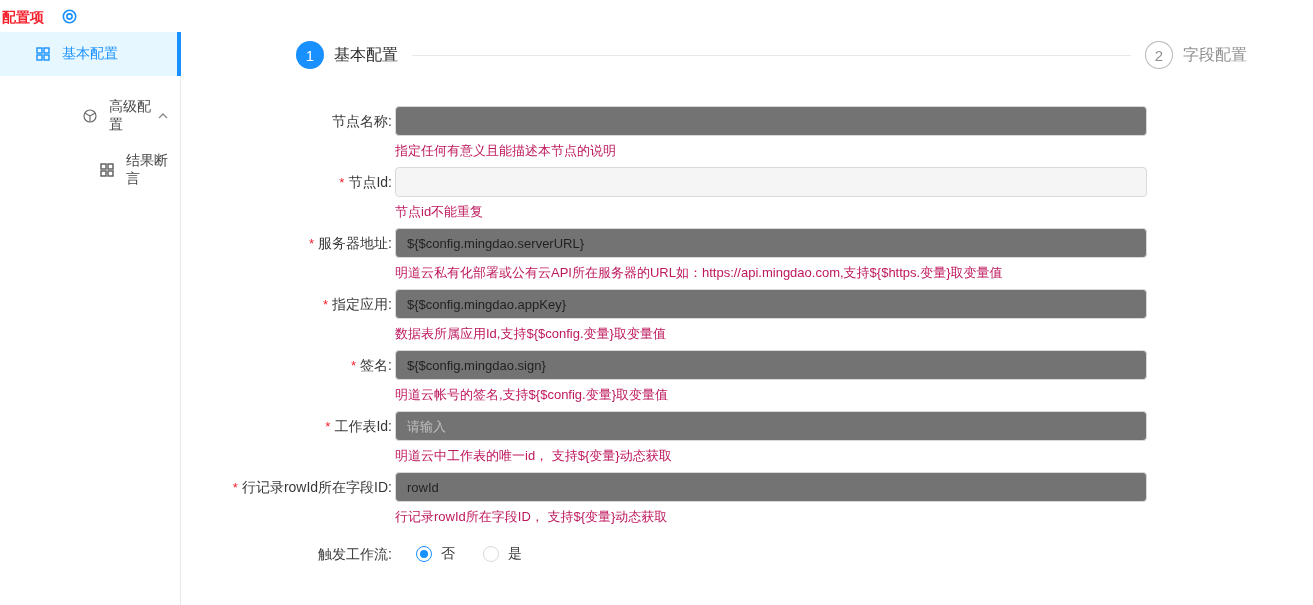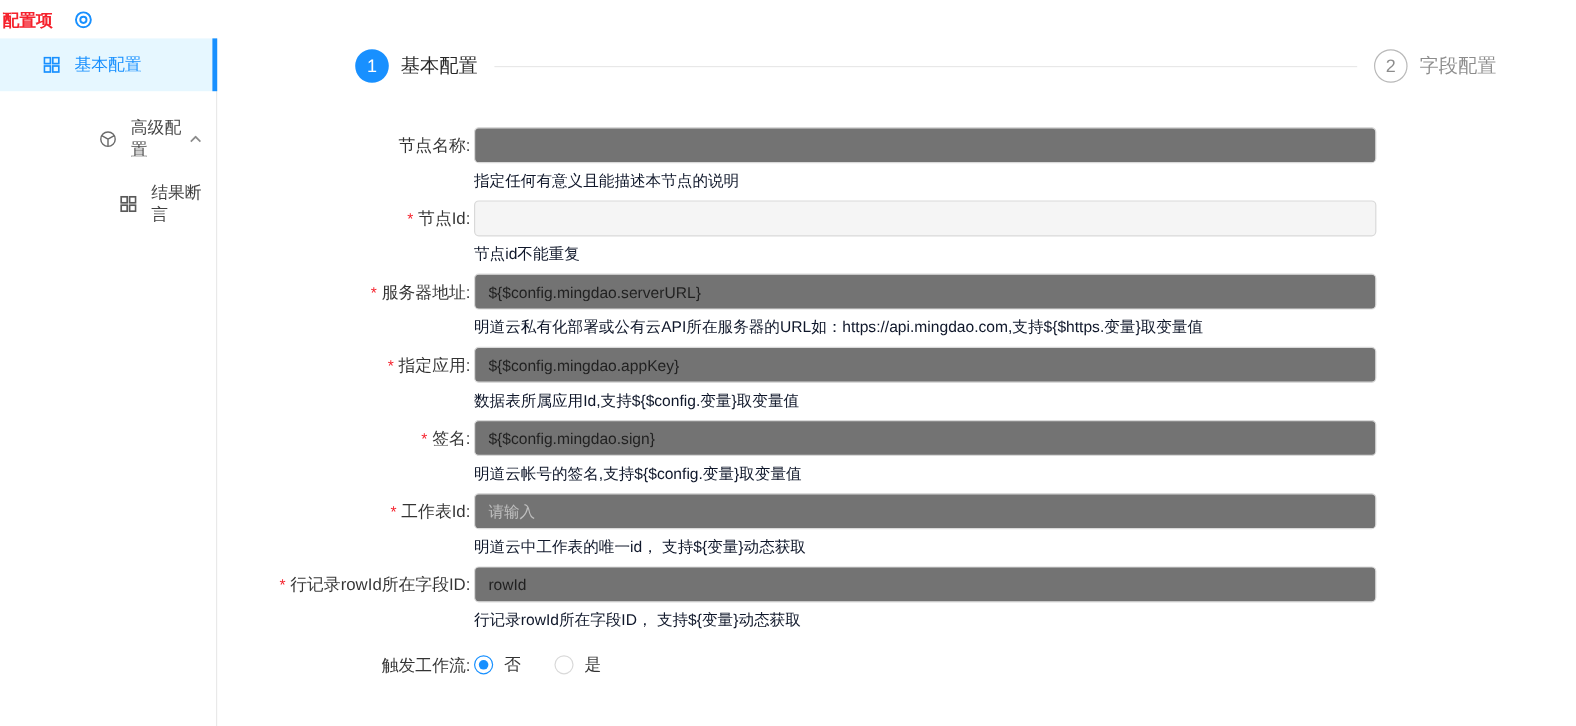--- a/index.html
+++ b/index.html
@@ -80,23 +80,23 @@
     border: 1px solid #d9d9d9; border-radius: 4px;
     padding: 0 11px; font-size: 13px;
     color: rgba(0,0,0,0.72);
     font-family: "Liberation Sans", "DejaVu Sans", sans-serif;
     outline: none; background: #737373;
   }
   .text-input::placeholder { color: #bfbfbf; }
   .text-input:disabled { background: #f5f5f5; color: rgba(0,0,0,0.35); }
   .field-hint {
     margin-top: 7px; font-size: 13px; line-height: 16px;
-    color: #0f172a;
-  }
-  .radio-row { align-items: center; display: flex; margin-top: 14px; }
+    color: #be185d;
+  }
+  .radio-row { align-items: center; display: flex; margin-top: 14px; gap: 21px; }
   .radio-group { display: flex; align-items: center; height: 30px; }
   .radio-option { display: flex; align-items: center; margin-right: 28px; cursor: pointer; }
   .radio-circle {
     width: 16px; height: 16px; border-radius: 50%;
     border: 1px solid #d9d9d9; background: #fff;
     display: flex; align-items: center; justify-content: center;
     flex-shrink: 0;
   }
   .radio-option.selected .radio-circle { border-color: #1890ff; }
   .radio-option.selected .radio-dot {

